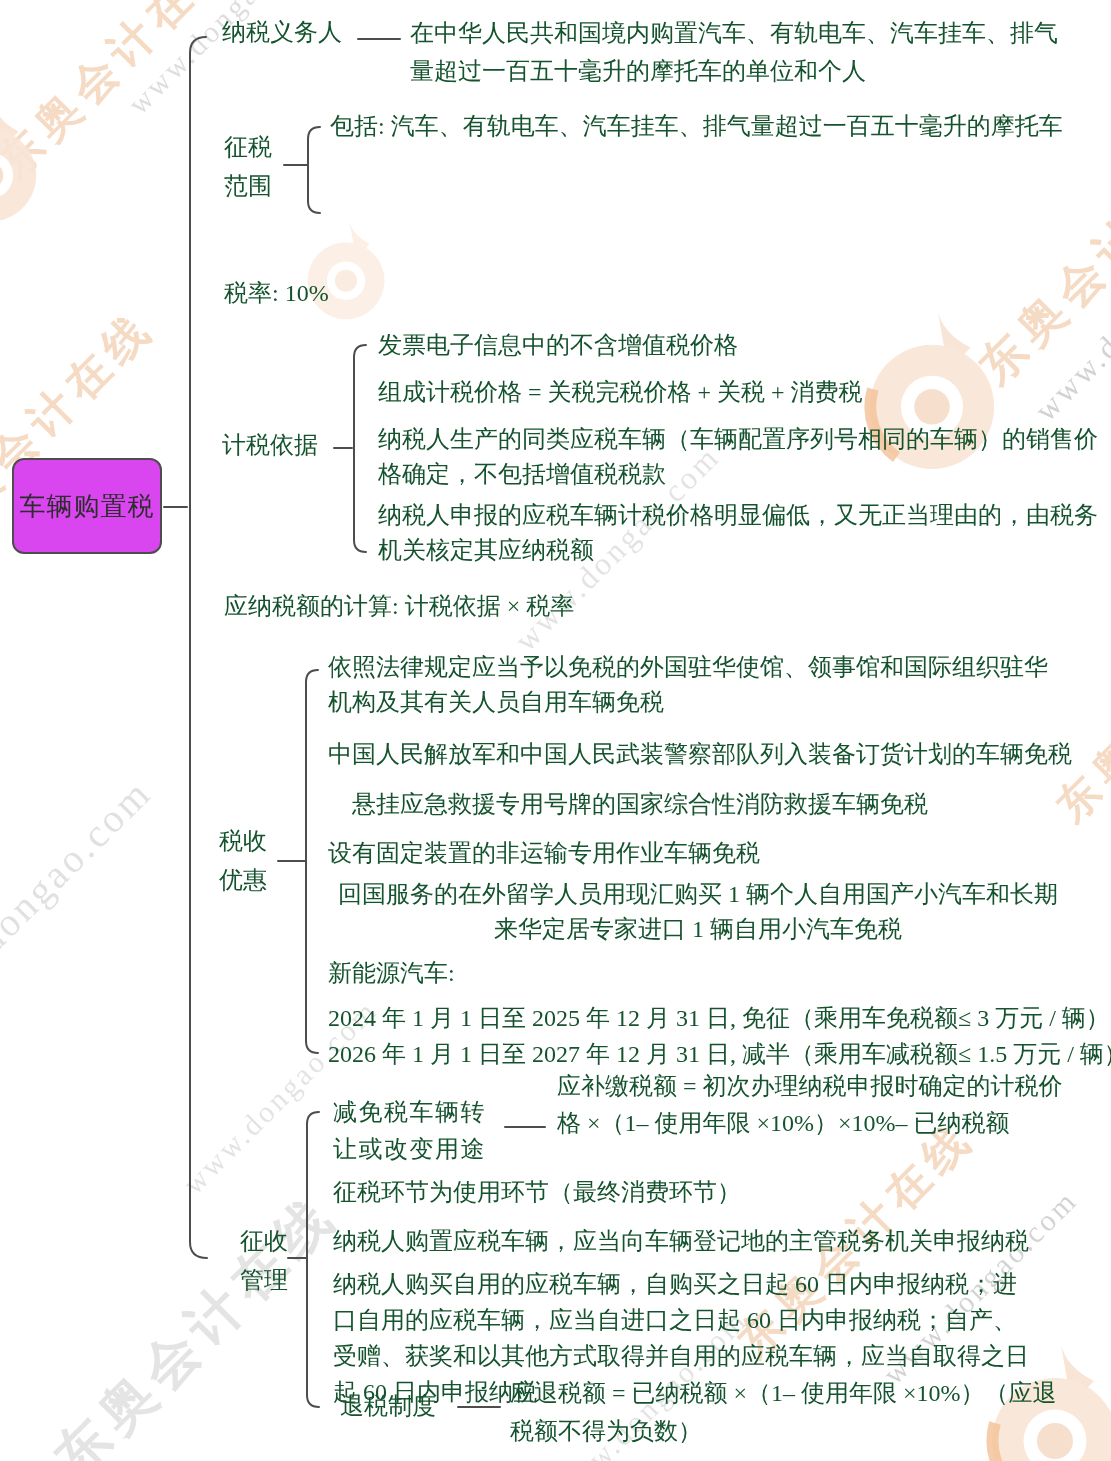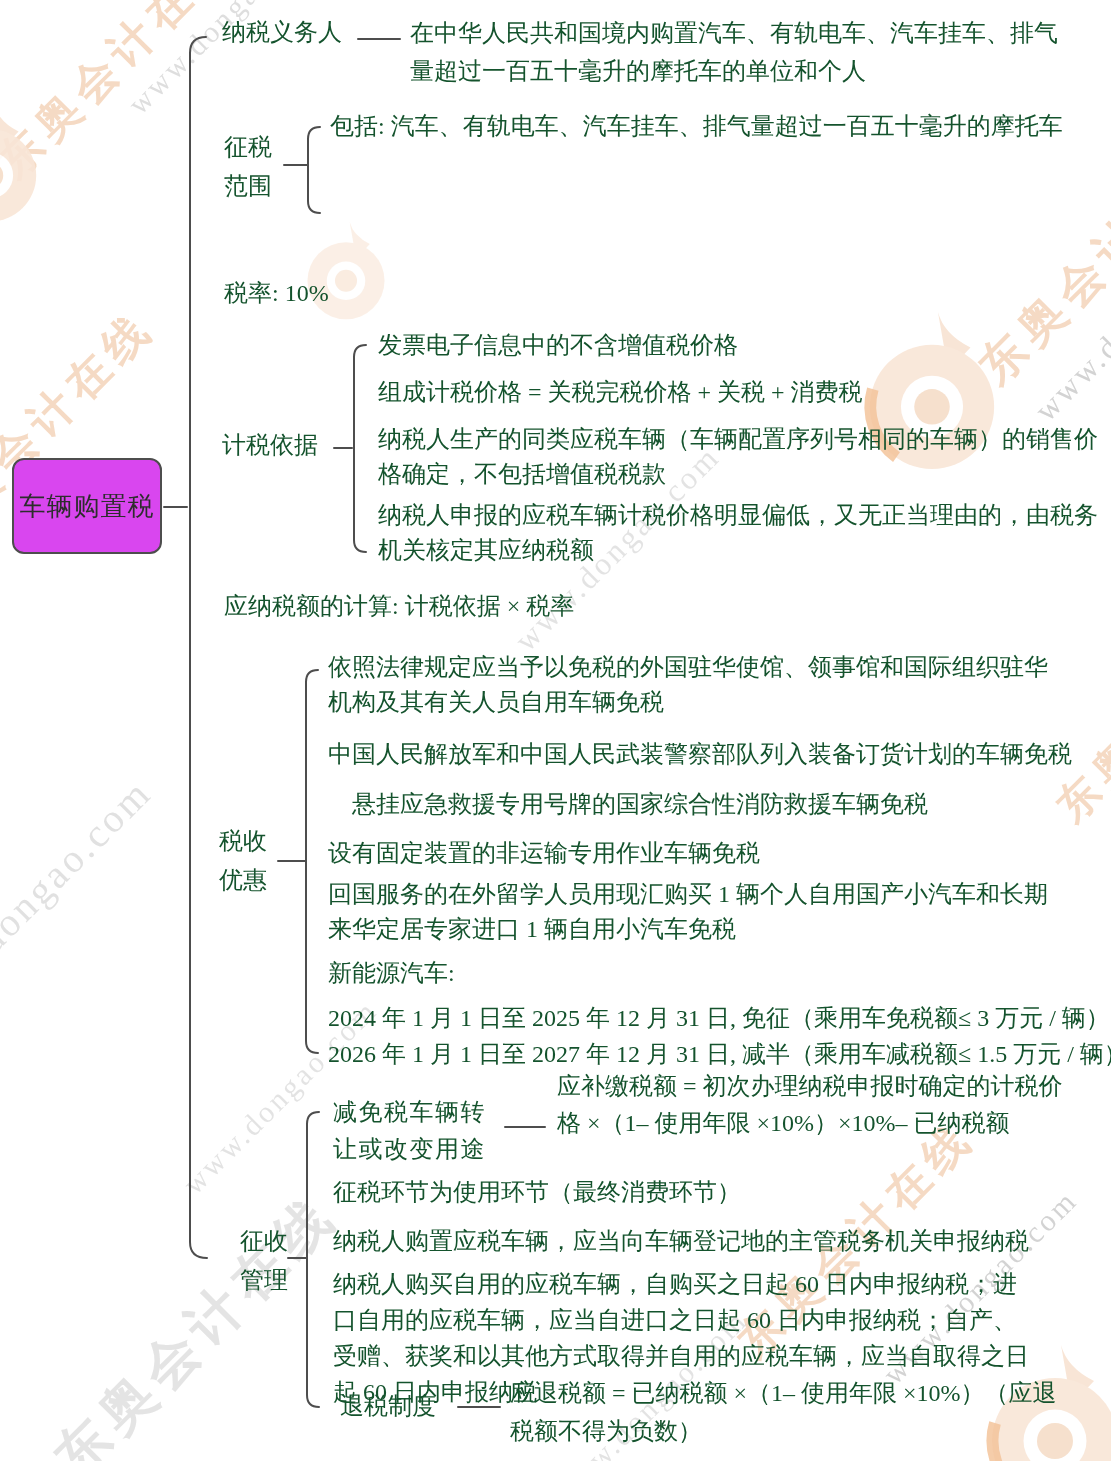--- a/index.html
+++ b/index.html
@@ -134,21 +134,21 @@
     <div class="txt" style="left:378px;top:422px;width:726px;">纳税人生产的同类应税车辆（车辆配置序列号相同的车辆）的销售价格确定，不包括增值税税款</div>
     <div class="txt" style="left:378px;top:498px;width:726px;">纳税人申报的应税车辆计税价格明显偏低，又无正当理由的，由税务机关核定其应纳税额</div>
 
     <div class="txt nowrap" style="left:224px;top:589px;">应纳税额的计算: 计税依据 × 税率</div>
 
     <div class="txt vlabel" style="left:219px;top:822px;width:54px;">税收优惠</div>
     <div class="txt" style="left:328px;top:650px;width:738px;">依照法律规定应当予以免税的外国驻华使馆、领事馆和国际组织驻华机构及其有关人员自用车辆免税</div>
     <div class="txt nowrap" style="left:328px;top:737px;">中国人民解放军和中国人民武装警察部队列入装备订货计划的车辆免税</div>
     <div class="txt nowrap" style="left:328px;top:787px;margin-left:24px;">悬挂应急救援专用号牌的国家综合性消防救援车辆免税</div>
     <div class="txt nowrap" style="left:328px;top:836px;">设有固定装置的非运输专用作业车辆免税</div>
-    <div class="txt" style="left:328px;top:877px;width:740px;">回国服务的在外留学人员用现汇购买 1 辆个人自用国产小汽车和长期来华定居专家进口 1 辆自用小汽车免税</div>
+    <div class="txt" style="left:328px;top:877px;width:740px;text-align:center;">回国服务的在外留学人员用现汇购买 1 辆个人自用国产小汽车和长期来华定居专家进口 1 辆自用小汽车免税</div>
     <div class="txt nowrap" style="left:328px;top:956px;">新能源汽车:</div>
     <div class="txt nowrap" style="left:328px;top:1001px;">2024 年 1 月 1 日至 2025 年 12 月 31 日, 免征（乘用车免税额≤ 3 万元 / 辆）</div>
     <div class="txt nowrap" style="left:328px;top:1037px;">2026 年 1 月 1 日至 2027 年 12 月 31 日, 减半（乘用车减税额≤ 1.5 万元 / 辆）</div>
 
     <div class="txt vlabel" style="left:240px;top:1222px;width:54px;">征收管理</div>
 
     <div class="txt" style="left:333px;top:1094px;width:158px;line-height:37px;letter-spacing:1.5px;">减免税车辆转让或改变用途</div>
     <div class="txt" style="left:557px;top:1068px;width:518px;line-height:37px;">应补缴税额 = 初次办理纳税申报时确定的计税价格 ×（1– 使用年限 ×10%）×10%– 已纳税额</div>
 
     <div class="txt nowrap" style="left:333px;top:1175px;">征税环节为使用环节（最终消费环节）</div>

